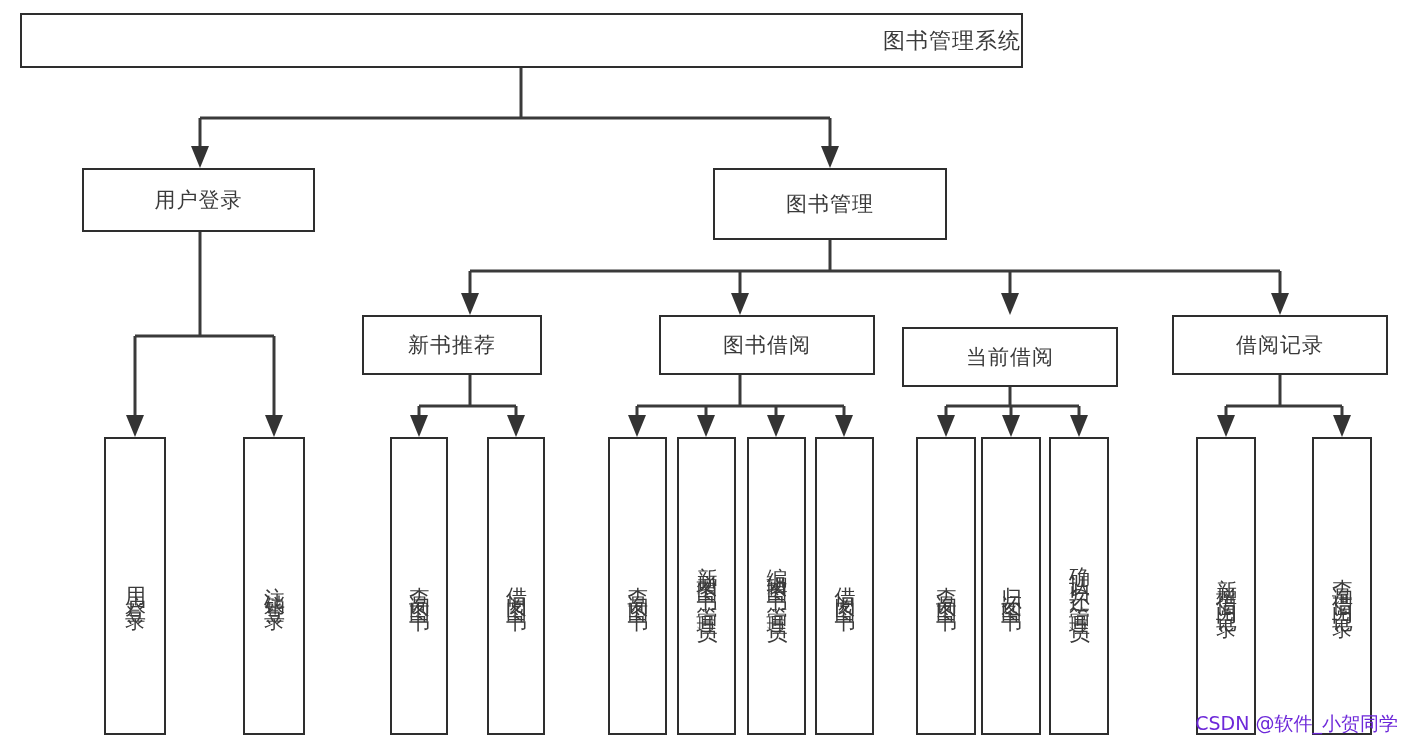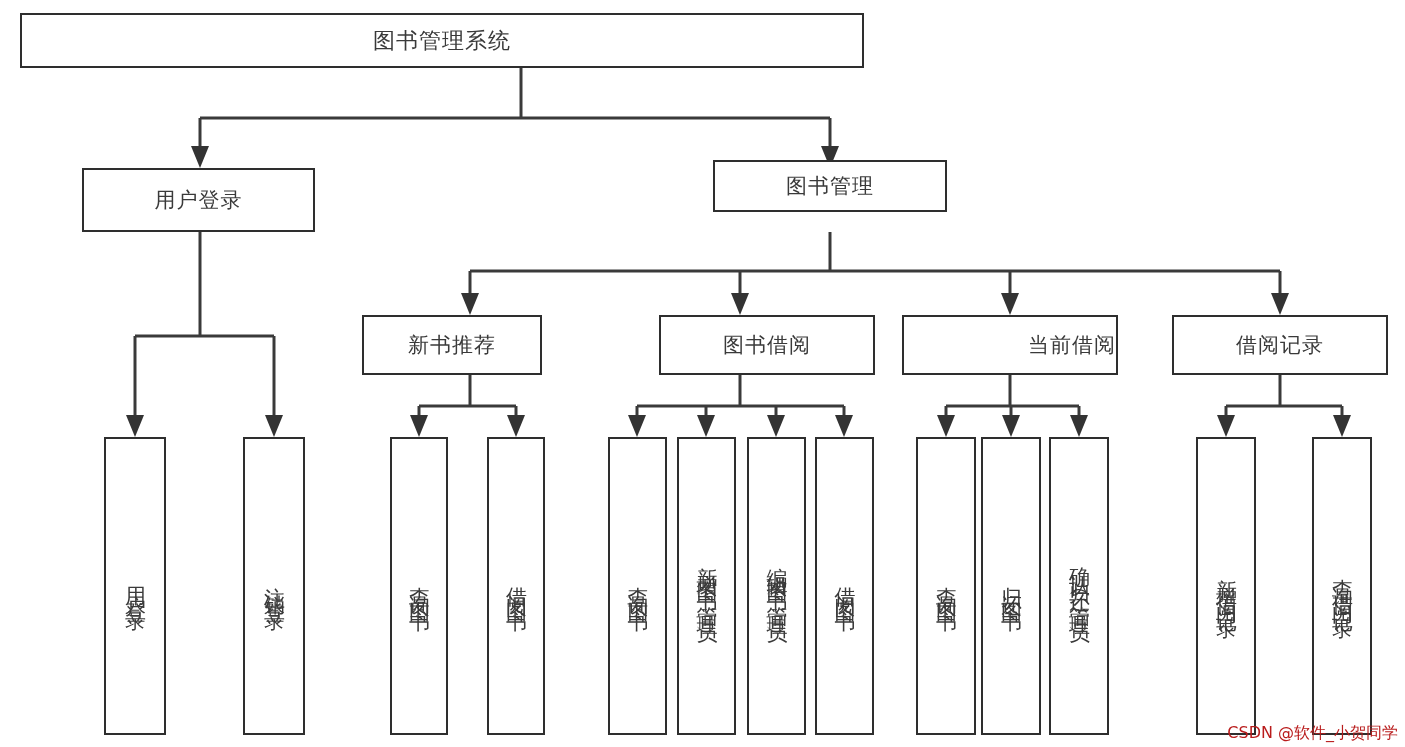--- a/index.html
+++ b/index.html
@@ -32,23 +32,23 @@
   .node.v {
     writing-mode: vertical-rl;
     text-orientation: mixed;
     font-size: 21px;
     letter-spacing: 8px;
     line-height: 1;
   }
   .watermark {
     position: absolute;
     right: 7px;
-    bottom: 3px;
-    font-size: 16px;
-    color: #b91c1c;
+    bottom: 10px;
+    font-size: 19px;
+    color: #6d28d9;
     z-index: 10;
     white-space: nowrap;
   }
 </style>
 </head>
 <body>
 
 <div class="stage">
 
   <svg class="connector-layer" viewBox="0 0 1405 747" xmlns="http://www.w3.org/2000/svg">
@@ -110,38 +110,38 @@
       <polygon points="767,415 785,415 776,437"></polygon>
       <polygon points="835,415 853,415 844,437"></polygon>
       <polygon points="937,415 955,415 946,437"></polygon>
       <polygon points="1002,415 1020,415 1011,437"></polygon>
       <polygon points="1070,415 1088,415 1079,437"></polygon>
       <polygon points="1217,415 1235,415 1226,437"></polygon>
       <polygon points="1333,415 1351,415 1342,437"></polygon>
     </g>
   </svg>
 
-  <div class="node h root" style="left:20px; top:13px; width:844px; height:55px;">
+  <div class="node h root" style="left:20px; top:13px; width:1003px; height:55px;justify-content:flex-end;">
     <span>图书管理系统</span>
   </div>
 
   <div class="node h" style="left:82px; top:168px; width:233px; height:64px;">
     <span>用户登录</span>
   </div>
-  <div class="node h" style="left:713px; top:160px; width:234px; height:52px;">
+  <div class="node h" style="left:713px; top:168px; width:234px; height:72px;">
     <span>图书管理</span>
   </div>
 
   <div class="node h" style="left:362px; top:315px; width:180px; height:60px;">
     <span>新书推荐</span>
   </div>
   <div class="node h" style="left:632px; top:315px; width:216px; height:60px;margin-left:27px;">
     <span>图书借阅</span>
   </div>
-  <div class="node h" style="left:902px; top:315px; width:216px; height:60px;justify-content:flex-end;">
+  <div class="node h" style="left:902px; top:327px; width:216px; height:60px;">
     <span>当前借阅</span>
   </div>
   <div class="node h" style="left:1172px; top:315px; width:216px; height:60px;">
     <span>借阅记录</span>
   </div>
 
   <div class="node v" style="left:104px; top:437px; width:62px; height:298px;">
     <span>用户登录</span>
   </div>
   <div class="node v" style="left:243px; top:437px; width:62px; height:298px;">

